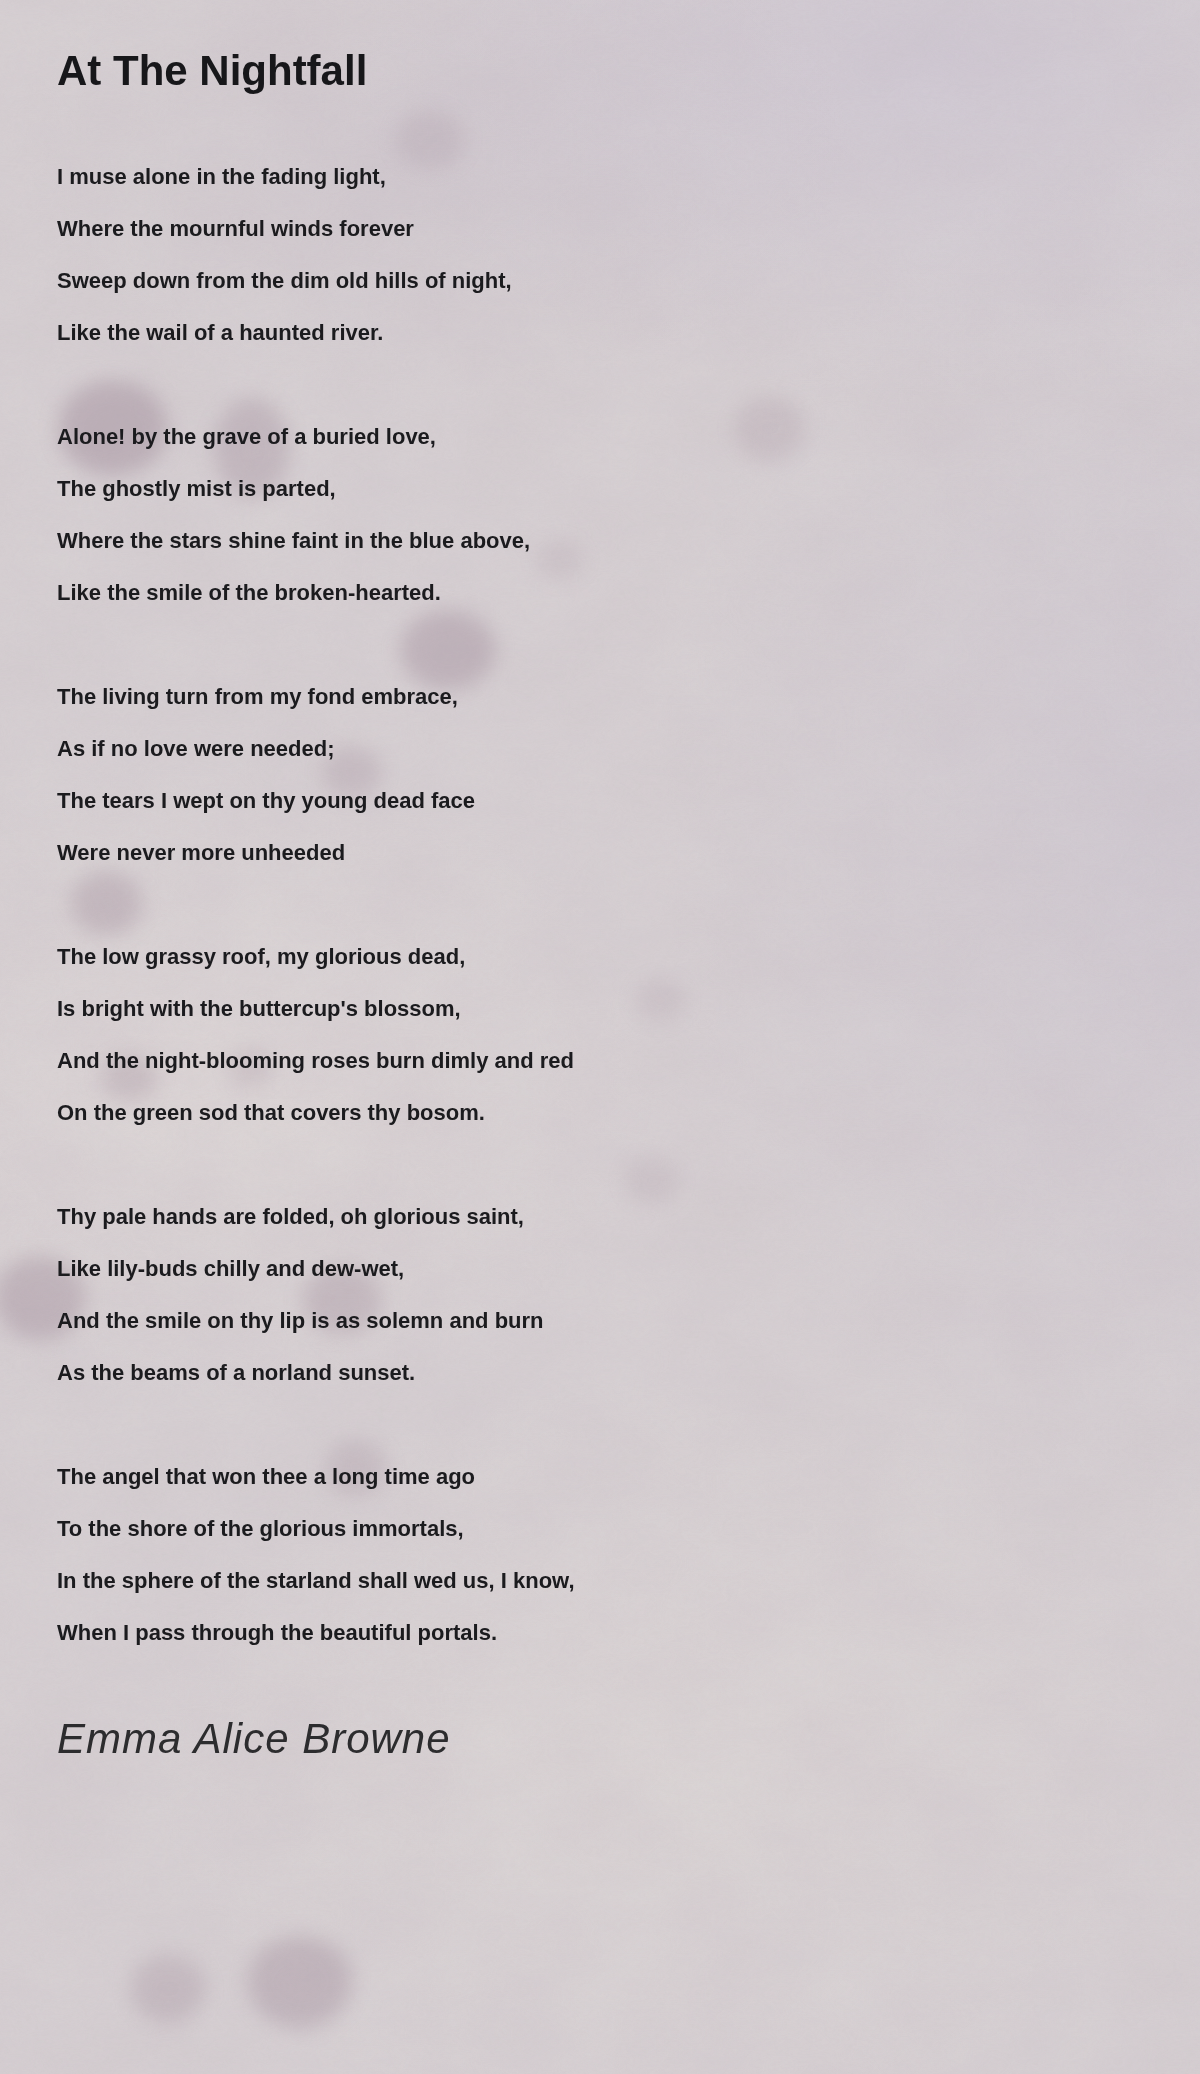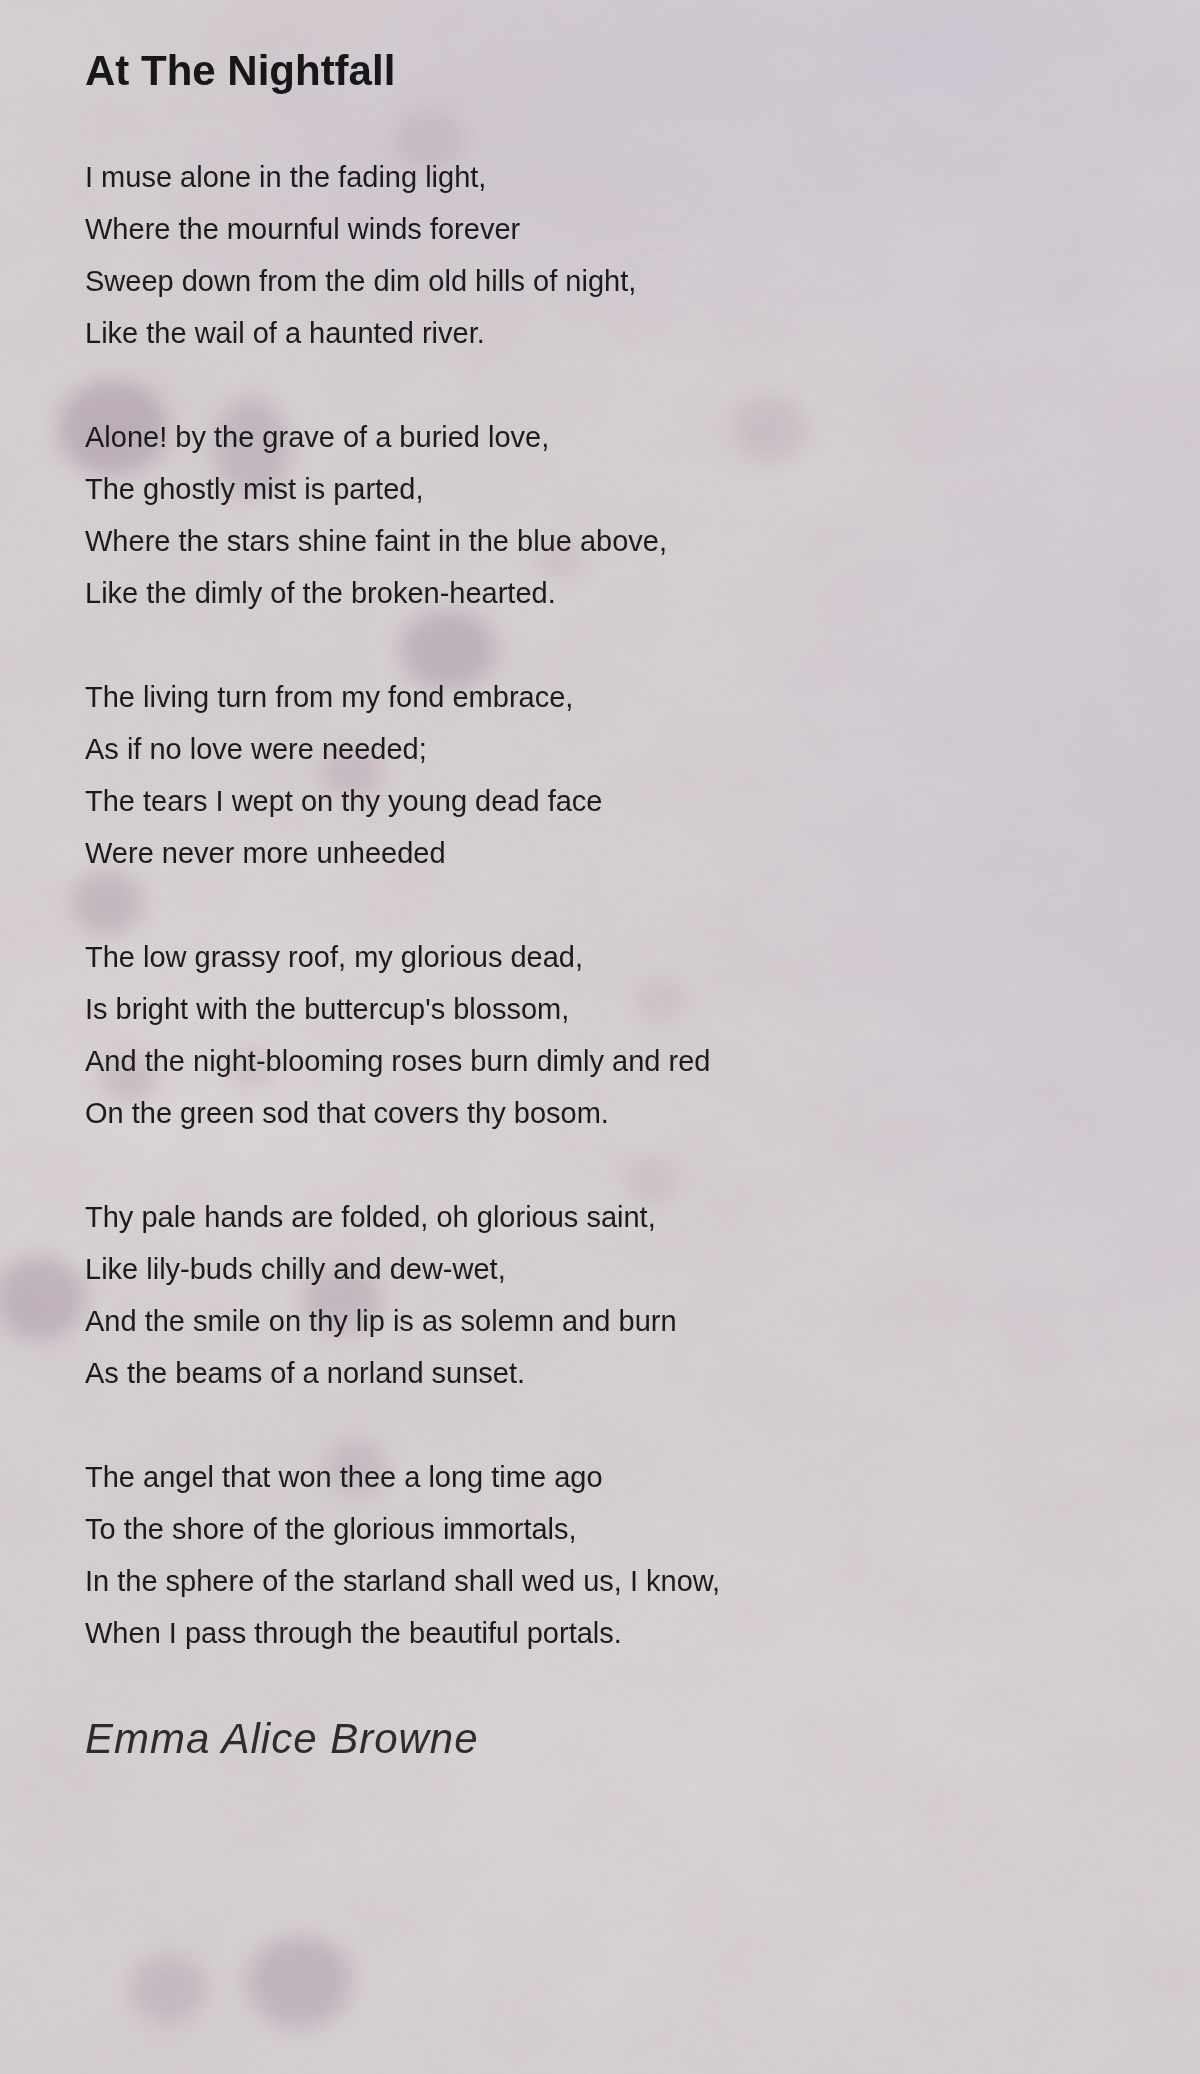--- a/index.html
+++ b/index.html
@@ -29,37 +29,36 @@
     position: absolute;
     background: #8e7587;
     border-radius: 50%;
     filter: blur(10px);
   }
   .content {
     position: absolute;
     inset: 0;
     padding: 50px 40px 0 57px;
     box-sizing: border-box;
-    margin-left: 28px;
   }
   .title {
     margin: 0;
     font-size: 42px;
     line-height: 42px;
     font-weight: 700;
     color: #17171a;
     letter-spacing: 0;
   }
   .poem { margin: 59px 0 0 0; }
   .stanza { margin: 0 0 52px 0; padding: 0; }
   .line {
     display: block;
-    font-size: 29px;
+    font-size: 22px;
     line-height: 52px;
-    font-weight: 400;
+    font-weight: 700;
     color: #1b1b1e;
     white-space: nowrap;
   }
   .author {
     margin: 55px 0 0 0;
     font-size: 42px;
     line-height: 50px;
     font-style: italic;
     font-weight: 400;
     color: #2c2c2e;
@@ -118,21 +117,21 @@
       <p class="stanza">
         <span class="line">I muse alone in the fading light,</span>
         <span class="line">Where the mournful winds forever</span>
         <span class="line">Sweep down from the dim old hills of night,</span>
         <span class="line">Like the wail of a haunted river.</span>
       </p>
       <p class="stanza">
         <span class="line">Alone! by the grave of a buried love,</span>
         <span class="line">The ghostly mist is parted,</span>
         <span class="line">Where the stars shine faint in the blue above,</span>
-        <span class="line">Like the dimly of the broken-hearted.</span>
+        <span class="line">Like the smile of the broken-hearted.</span>
       </p>
       <p class="stanza">
         <span class="line">The living turn from my fond embrace,</span>
         <span class="line">As if no love were needed;</span>
         <span class="line">The tears I wept on thy young dead face</span>
         <span class="line">Were never more unheeded</span>
       </p>
       <p class="stanza">
         <span class="line">The low grassy roof, my glorious dead,</span>
         <span class="line">Is bright with the buttercup's blossom,</span>

